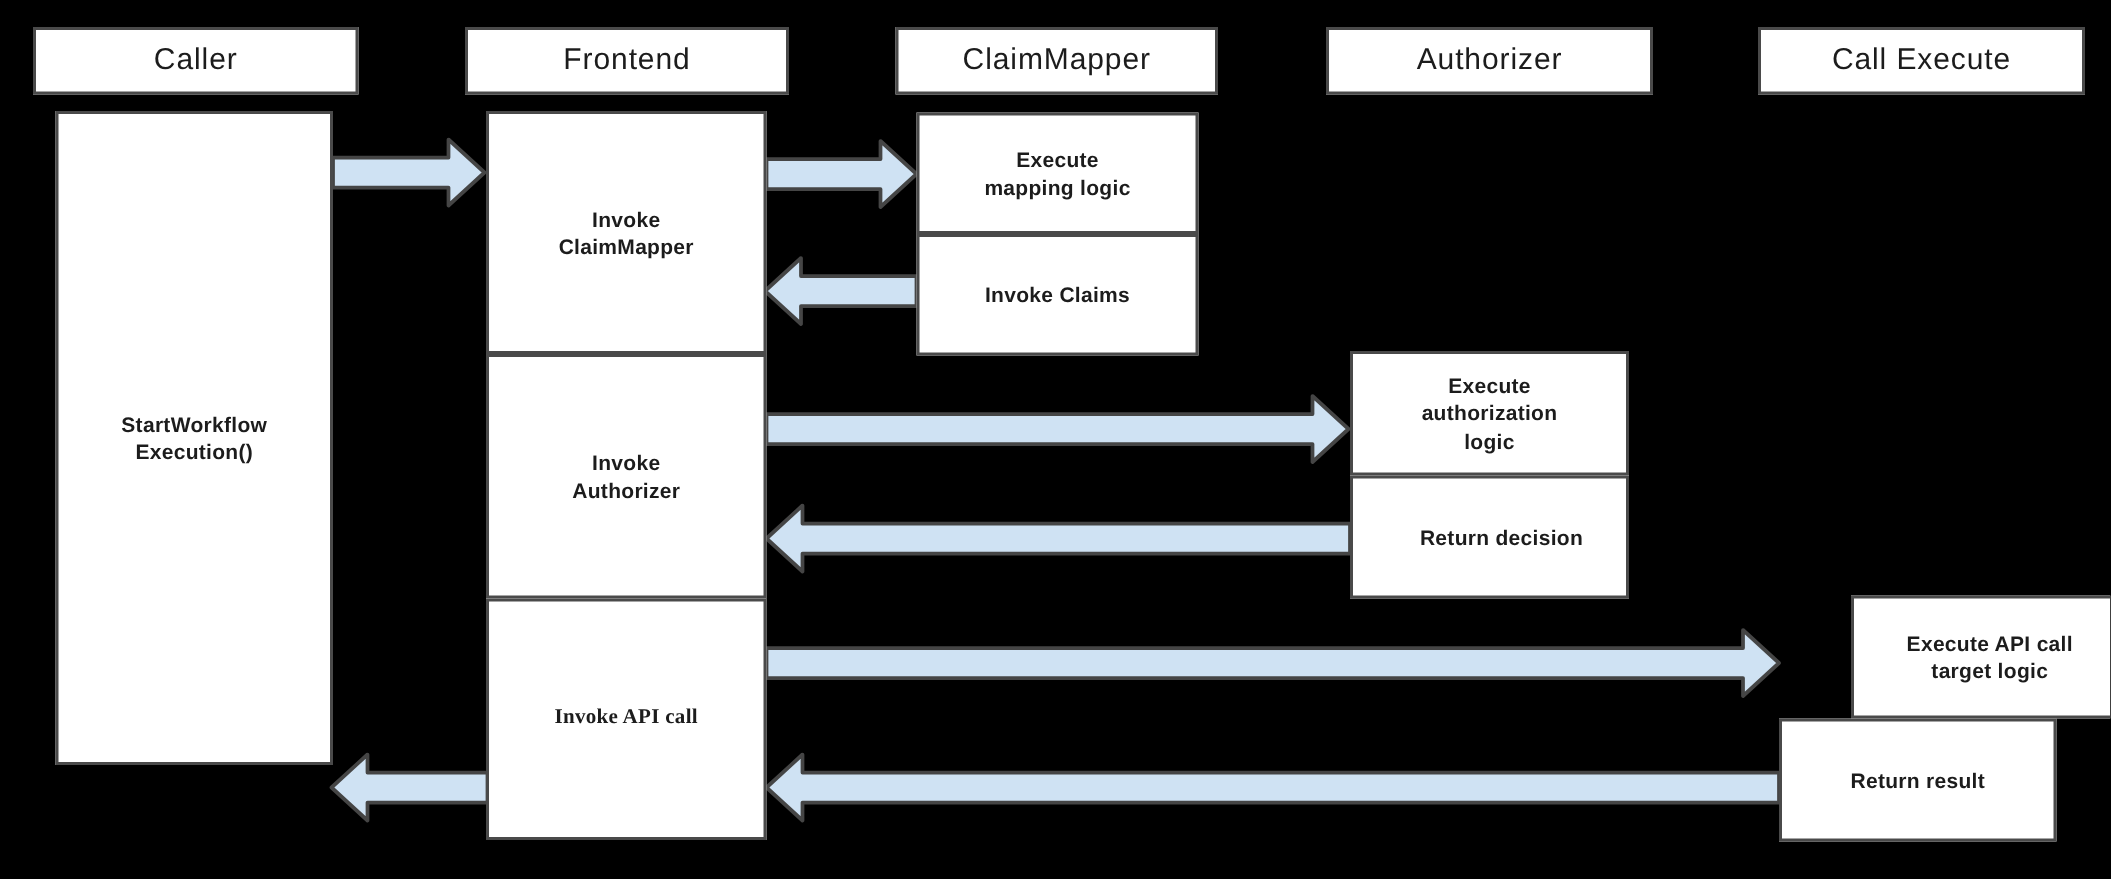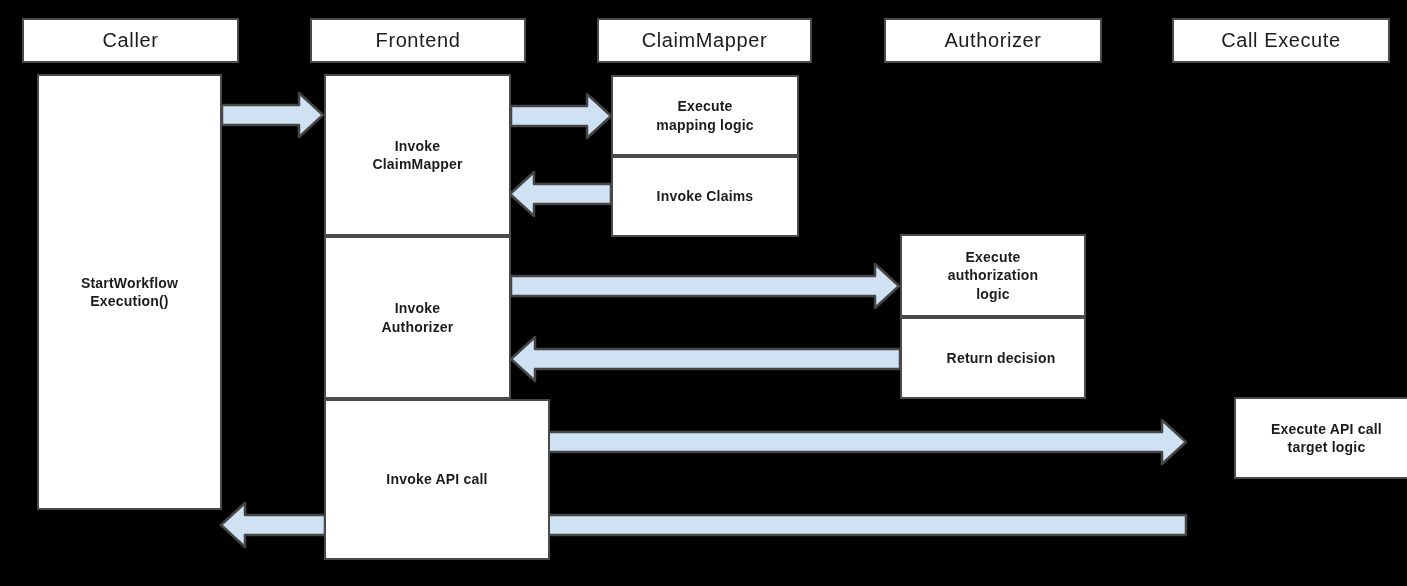--- a/index.html
+++ b/index.html
@@ -97,21 +97,21 @@
   </div>
 
   <div class="box" style="left:324px; top:74px; width:187px; height:162px;">
     <span class="step-label">Invoke
 ClaimMapper</span>
   </div>
   <div class="box" style="left:324px; top:236px; width:187px; height:163px;">
     <span class="step-label">Invoke
 Authorizer</span>
   </div>
-  <div class="box" style="left:324px; top:399px; width:226px; height:161px;">
+  <div class="box" style="left:324px; top:399px; width:187px; height:161px;font-family:Liberation Serif, serif;">
     <span class="step-label">Invoke API call</span>
   </div>
 
   <div class="box" style="left:611px; top:75px; width:188px; height:81px;">
     <span class="step-label">Execute
 mapping logic</span>
   </div>
   <div class="box" style="left:611px; top:156px; width:188px; height:81px;">
     <span class="step-label">Invoke Claims</span>
   </div>
@@ -122,14 +122,17 @@
 logic</span>
   </div>
   <div class="box" style="left:900px; top:317px; width:186px; height:82px;padding-left:16px;">
     <span class="step-label">Return decision</span>
   </div>
 
   <div class="box" style="left:1186px; top:397px; width:185px; height:82px;margin-left:48px;">
     <span class="step-label">Execute API call
 target logic</span>
   </div>
+  <div class="box" style="left:1186px; top:479px; width:185px; height:82px;">
+    <span class="step-label">Return result</span>
+  </div>
 
 </div>
 
 </body></html>

